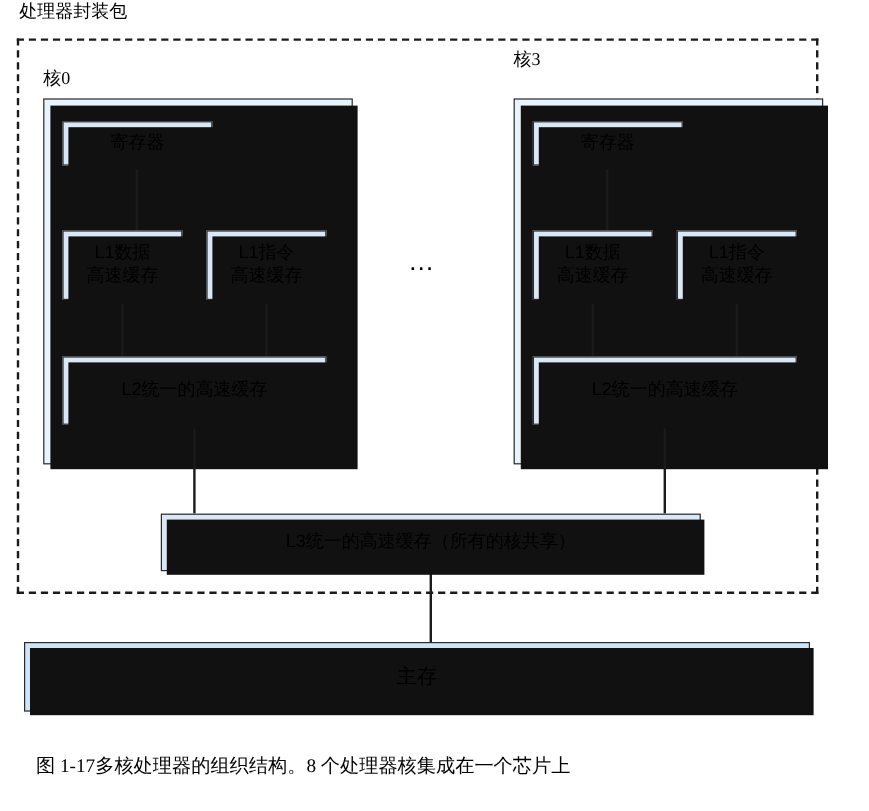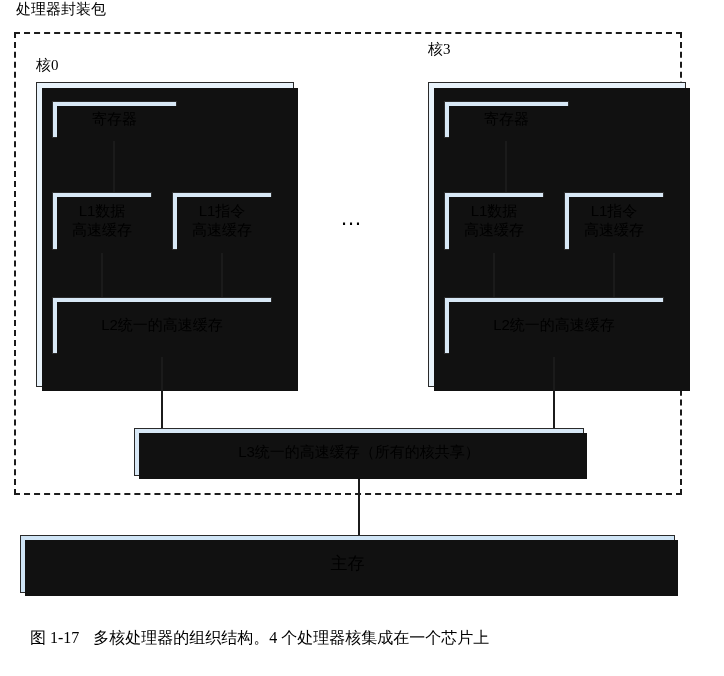--- a/index.html
+++ b/index.html
@@ -157,21 +157,21 @@
   .caption {
     position: absolute;
     left: 30px;
     top: 628px;
     width: 670px;
     font-size: 16px;
     font-family: "Liberation Serif", serif;
     color: #000;
     white-space: nowrap;
   }
-  .caption .fig-label { margin-right: 14px; }
+  .caption .fig-label { margin-right: 0; }
   .caption .fig-num { margin-left: 4px; }
 </style>
 </head>
 <body>
 
 <div class="diagram">
 
   <div class="package"></div>
   <div class="package-label">处理器封装包</div>
 
@@ -236,16 +236,16 @@
     <span>L3统一的高速缓存（所有的核共享）</span>
   </div>
 
   <div class="line vline" id="l3-mem"></div>
 
   <div class="box shadow" id="mainmem">
     <span>主存</span>
   </div>
 
   <div class="caption">
-    <span class="fig-label"><span>图</span><span class="fig-num">1-17</span></span><span>多核处理器的组织结构。4 个处理器核集成在一个芯片上</span>
+    <span class="fig-label"><span>图</span><span class="fig-num">1-17</span></span><span>多核处理器的组织结构。8 个处理器核集成在一个芯片上</span>
   </div>
 
 </div>
 
 </body></html>

